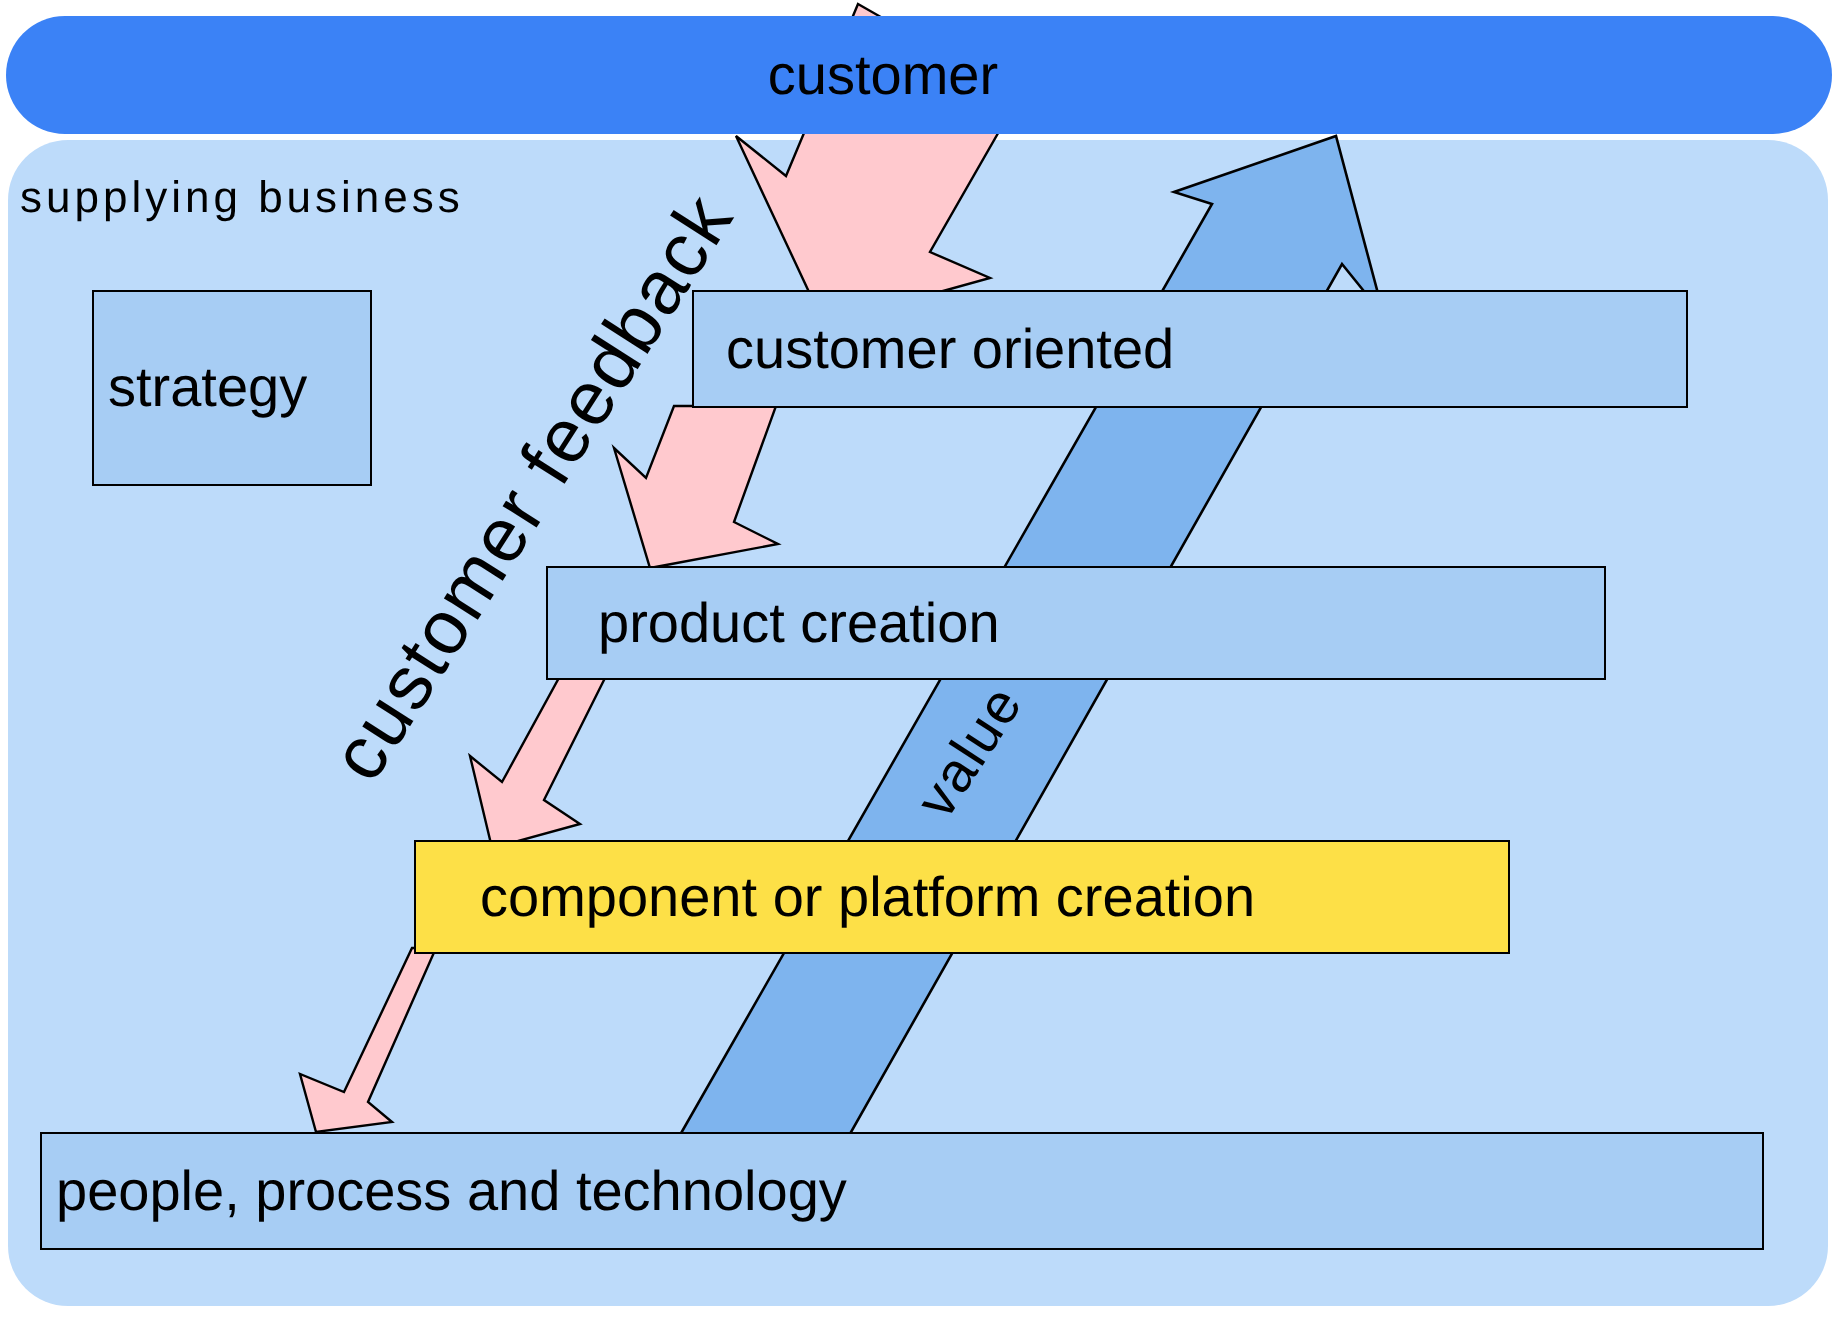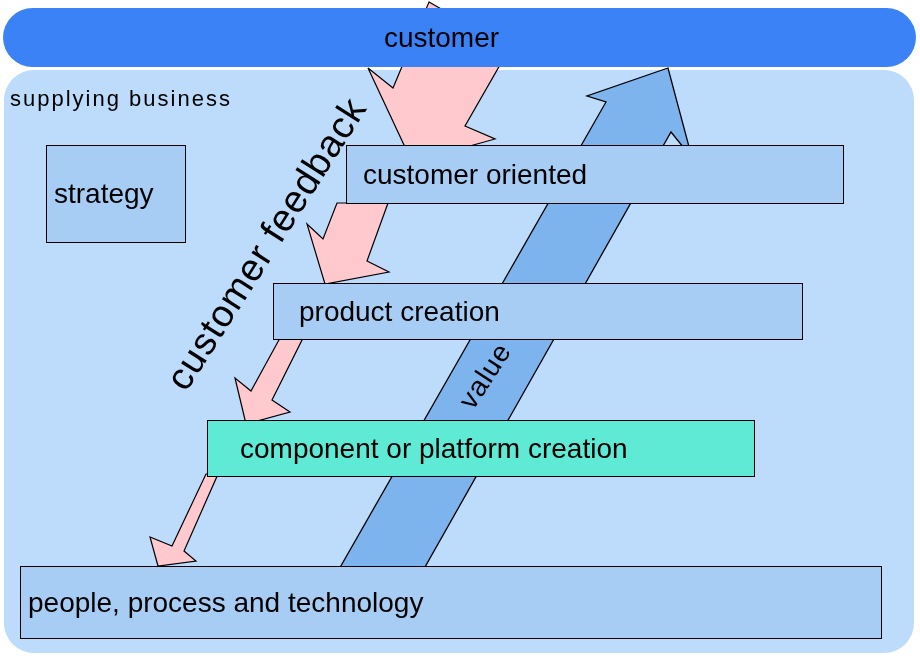--- a/index.html
+++ b/index.html
@@ -26,21 +26,21 @@
   
   .dbox{
     position:absolute;border:1.4px solid #000;box-sizing:border-box;
     display:flex;align-items:center;padding-left:7px;
     font-size:28px;z-index:3;
   }
   #bx-strategy          {left:10px; top:145px;width:140px;height:98px;margin-left:36px;}
   #bx-customer-oriented {left:346px;top:145px;width:498px;height:59px;padding-left:16px;}
   #bx-product-creation  {left:273px;top:283px;width:530px;height:57px;padding-left:25px;}
   #bx-component-platform{left:207px;top:420px;width:548px;height:57px;}
-  #bx-people-process    {left:20px; top:566px;width:862px;height:73px;}
+  #bx-people-process    {left:20px; top:566px;width:862px;height:59px;}
   svg.layer{position:absolute;left:0;top:0;z-index:1;pointer-events:none;}
   svg.toplayer{position:absolute;left:0;top:0;z-index:4;pointer-events:none;}
   svg text{font-family:"Liberation Sans","DejaVu Sans",sans-serif;fill:#000;}
 </style>
 </head>
 <body>
 
 <div class="stage">
 
   <div class="container-box" style="background: rgb(189, 219, 250);"></div>
@@ -60,21 +60,21 @@
 
   <div class="capsule" style="background: #3b82f6;">
     <span>customer</span>
   </div>
 
   <div class="sb-label">supplying business</div>
 
   <div class="dbox" id="bx-strategy" style="background: rgb(167, 205, 244);">strategy</div>
   <div class="dbox" id="bx-customer-oriented" style="background: rgb(167, 205, 244);">customer oriented</div>
   <div class="dbox" id="bx-product-creation" style="background: rgb(167, 205, 244);">product creation</div>
-  <div class="dbox" id="bx-component-platform" style="background: #5eead4; padding-left: 32px;">component or platform creation</div>
+  <div class="dbox" id="bx-component-platform" style="background: #fde047; padding-left: 32px;">component or platform creation</div>
   <div class="dbox" id="bx-people-process" style="background: rgb(167, 205, 244);">people, process and technology</div>
 
   <svg class="toplayer" width="920" height="660" viewBox="0 0 920 660">
     <text transform="translate(186,393) rotate(-57.5)" font-size="38" letter-spacing="1">customer feedback</text>
     <text transform="translate(473,411) rotate(-57)" font-size="28" letter-spacing="1">value</text>
   </svg>
 
 </div>
 
 </body></html>

